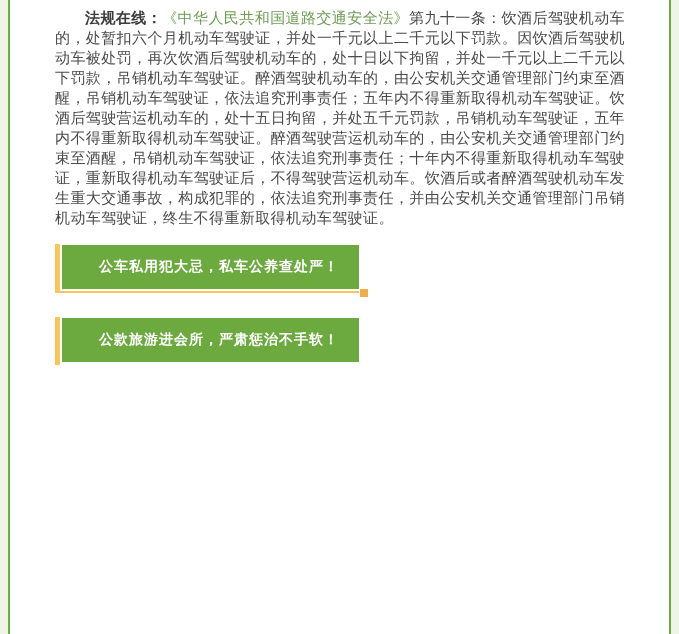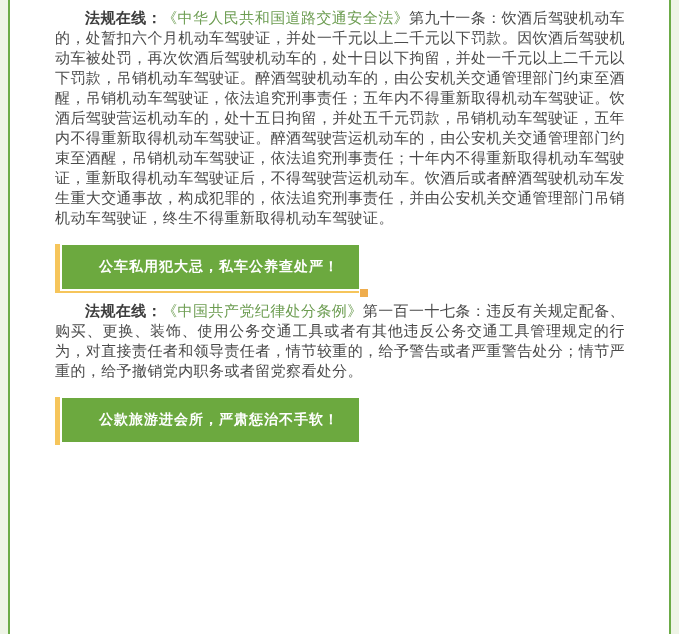--- a/index.html
+++ b/index.html
@@ -63,21 +63,20 @@
   <p class="para"><span class="label">法规在线：</span><span class="law">《中华人民共和国道路交通安全法》</span><span>第九十一条：饮酒后驾驶机动车的，处暂扣六个月机动车驾驶证，并处一千元以上二千元以下罚款。因饮酒后驾驶机动车被处罚，再次饮酒后驾驶机动车的，处十日以下拘留，并处一千元以上二千元以下罚款，吊销机动车驾驶证。醉酒驾驶机动车的，由公安机关交通管理部门约束至酒醒，吊销机动车驾驶证，依法追究刑事责任；五年内不得重新取得机动车驾驶证。饮酒后驾驶营运机动车的，处十五日拘留，并处五千元罚款，吊销机动车驾驶证，五年内不得重新取得机动车驾驶证。醉酒驾驶营运机动车的，由公安机关交通管理部门约束至酒醒，吊销机动车驾驶证，依法追究刑事责任；十年内不得重新取得机动车驾驶证，重新取得机动车驾驶证后，不得驾驶营运机动车。饮酒后或者醉酒驾驶机动车发生重大交通事故，构成犯罪的，依法追究刑事责任，并由公安机关交通管理部门吊销机动车驾驶证，终生不得重新取得机动车驾驶证。</span></p>
 
 
   <div class="banner-wrap">
     <span class="banner-bar"></span>
     <div class="banner-box">公车私用犯大忌，私车公养查处严！</div>
     <span class="banner-underline"></span>
     <span class="banner-square"></span>
   </div>
 
-  <p class="para"><span class="label">法规在线：</span><span class="law">《中国共产党纪律处分条例》</span><span>第一百一十七条：违反有关规定配备、购买、更换、装饰、使用公务交通工具或者有其他违反公务交通工具管理规定的行为，对直接责任者和领导责任者，情节较重的，给予警告或者严重警告处分；情节严重的，给予撤销党内职务或者留党察看处分。</span></p>
 
   <div class="banner-wrap">
     <span class="banner-bar"></span>
     <div class="banner-box">公款旅游进会所，严肃惩治不手软！</div>
     
     
   </div>
 
 </div>
 

